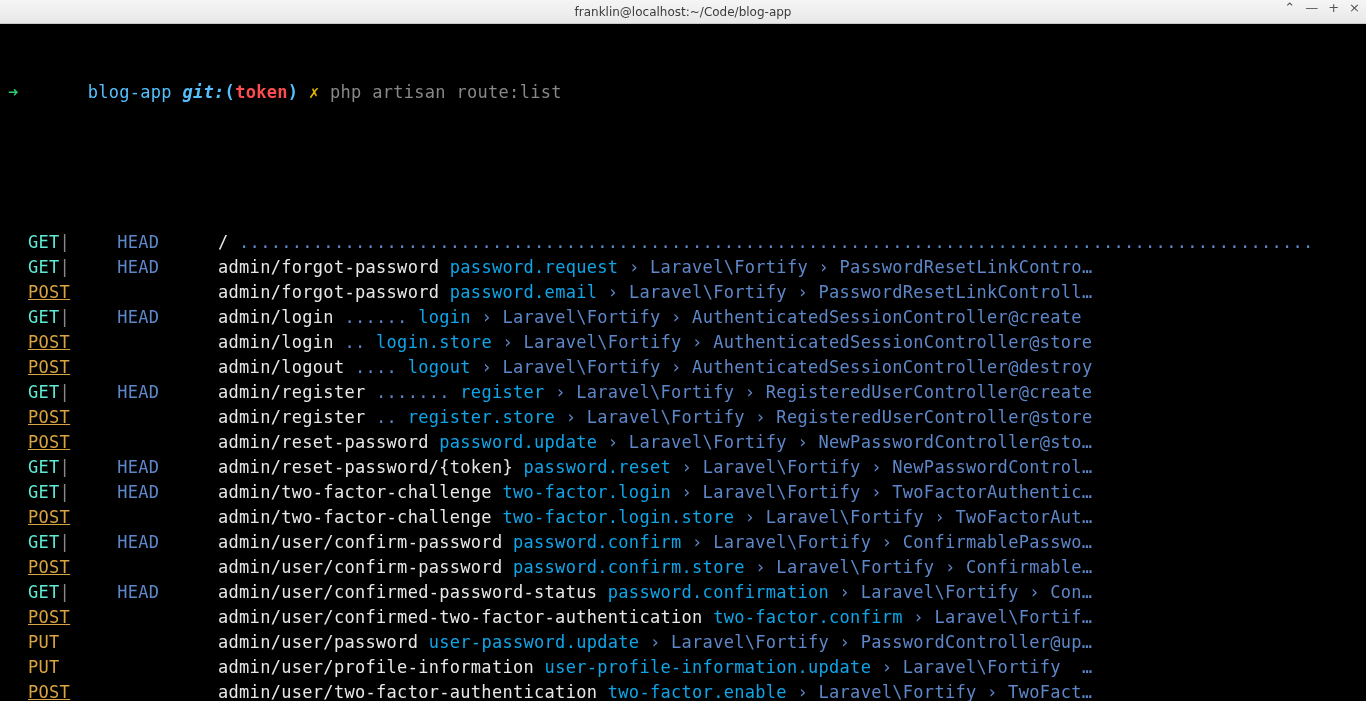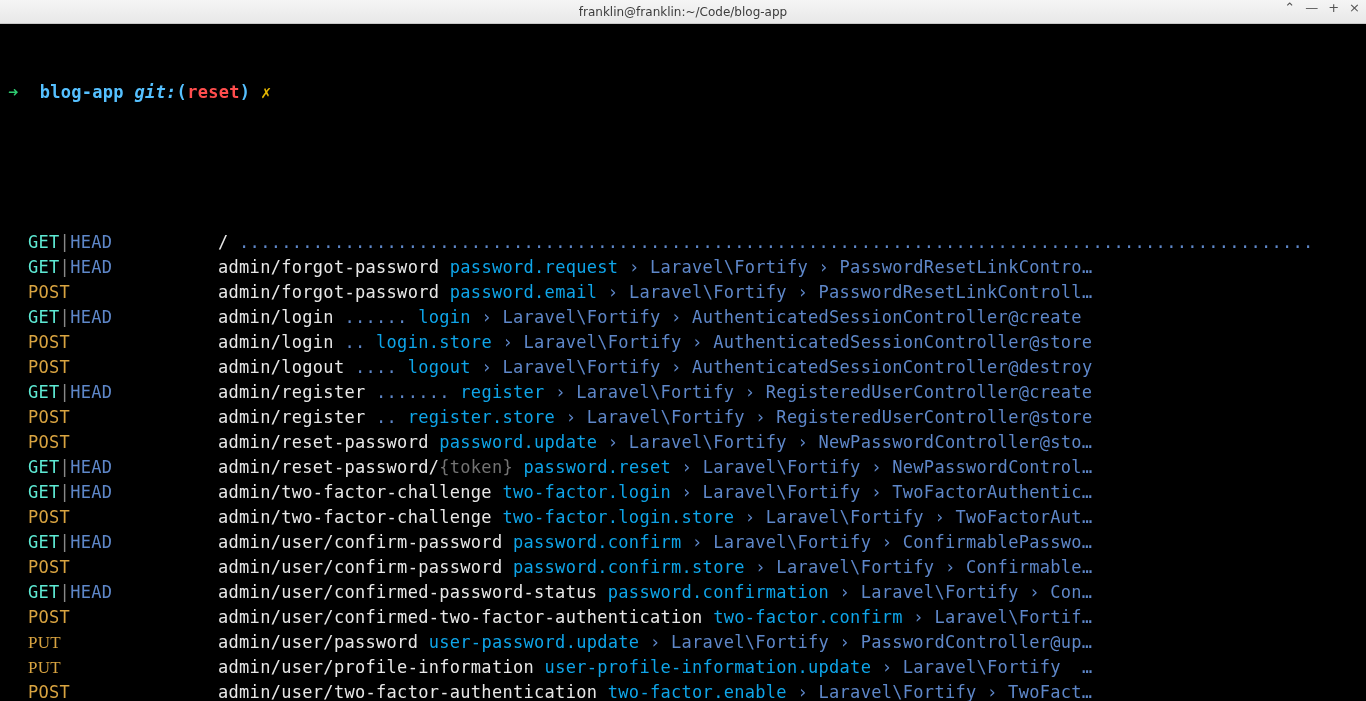--- a/index.html
+++ b/index.html
@@ -37,51 +37,51 @@
     color: #c0c0c0;
     height: calc(701px - 24px);
     padding: 6px 10px 0 8px;
     line-height: 25px;
     letter-spacing: 0.3px;
     white-space: pre;
     overflow: hidden;
   }
   .row { display: flex; }
   .prompt .arrow { color: #2ecc71; }
-  .prompt .dir   { color: #55c0ff; font-weight: bold; }
+  .prompt .dir   { color: #55c0ff; font-weight: normal; margin-left: 48px; }
   .prompt .git   { color: #55c0ff; font-weight: bold; font-style: italic; }
   .prompt .paren { color: #55c0ff; font-weight: bold; }
   .prompt .branch{ color: #ff4d4d; font-weight: bold; }
   .prompt .x     { color: #e6b800; font-weight: bold; }
   .prompt .cmd   { color: #888; }
   .method-col { width: 210px; padding-left: 20px; }
   .m-get    { color: #5eead4; }
-  .m-head   { color: #5e87c9; }
-  .m-post   { color: #d9a441; }
-  .m-put    { color: #d9a441; font-family: Liberation Serif, serif; }
+  .m-head   { color: #5e87c9; margin-left: 47px; }
+  .m-post   { color: #d9a441; text-decoration: underline; }
+  .m-put    { color: #d9a441; }
   .m-pipe   { color: #888; }
   .uri     { color: #e8e8e8; }
-  .token   { color: #737373; }
+  .token   { color: #e5e5e5; }
   .dots    { color: #5e87c9; }
   .rname   { color: #0ea5e9; }
   .ctrl    { color: #5e87c9; margin-top: 12px; }
   .blank   { height: 25px; }
 </style>
 </head>
 <body>
 
 <div class="titlebar">
-  <span>franklin@franklin:~/Code/blog-app</span>
+  <span>franklin@localhost:~/Code/blog-app</span>
   <div class="wbtns">
     <span>⌃</span>
     <span>—</span>
     <span>+</span>
     <span>×</span>
   </div>
 </div>
 
 <div class="term">
   <div class="row prompt">
-    <span class="arrow">➜</span><span>  </span><span class="dir">blog-app</span><span> </span><span class="git">git:</span><span class="paren">(</span><span class="branch">reset</span><span class="paren">)</span><span> </span><span class="x">✗</span><span> </span>
+    <span class="arrow">➜</span><span>  </span><span class="dir">blog-app</span><span> </span><span class="git">git:</span><span class="paren">(</span><span class="branch">token</span><span class="paren">)</span><span> </span><span class="x">✗</span><span> </span><span class="cmd">php artisan route:list</span>
   </div>
   <div class="blank"></div>
   <div id="route-rows"><div class="row"><span class="method-col"><span class="m-get">GET</span><span class="m-pipe">|</span><span class="m-head">HEAD</span></span><span><span class="uri">/</span><span class="dots"> ...................................................................................................... </span></span></div><div class="row"><span class="method-col"><span class="m-get">GET</span><span class="m-pipe">|</span><span class="m-head">HEAD</span></span><span><span class="uri">admin/forgot-password </span><span class="rname">password.request</span><span class="ctrl"> › Laravel\Fortify › PasswordResetLinkContro…</span></span></div><div class="row"><span class="method-col"><span class="m-post">POST</span></span><span><span class="uri">admin/forgot-password </span><span class="rname">password.email</span><span class="ctrl"> › Laravel\Fortify › PasswordResetLinkControll…</span></span></div><div class="row"><span class="method-col"><span class="m-get">GET</span><span class="m-pipe">|</span><span class="m-head">HEAD</span></span><span><span class="uri">admin/login </span><span class="dots">...... </span><span class="rname">login</span><span class="ctrl"> › Laravel\Fortify › AuthenticatedSessionController@create</span></span></div><div class="row"><span class="method-col"><span class="m-post">POST</span></span><span><span class="uri">admin/login </span><span class="dots">.. </span><span class="rname">login.store</span><span class="ctrl"> › Laravel\Fortify › AuthenticatedSessionController@store</span></span></div><div class="row"><span class="method-col"><span class="m-post">POST</span></span><span><span class="uri">admin/logout </span><span class="dots">.... </span><span class="rname">logout</span><span class="ctrl"> › Laravel\Fortify › AuthenticatedSessionController@destroy</span></span></div><div class="row"><span class="method-col"><span class="m-get">GET</span><span class="m-pipe">|</span><span class="m-head">HEAD</span></span><span><span class="uri">admin/register </span><span class="dots">....... </span><span class="rname">register</span><span class="ctrl"> › Laravel\Fortify › RegisteredUserController@create</span></span></div><div class="row"><span class="method-col"><span class="m-post">POST</span></span><span><span class="uri">admin/register </span><span class="dots">.. </span><span class="rname">register.store</span><span class="ctrl"> › Laravel\Fortify › RegisteredUserController@store</span></span></div><div class="row"><span class="method-col"><span class="m-post">POST</span></span><span><span class="uri">admin/reset-password </span><span class="rname">password.update</span><span class="ctrl"> › Laravel\Fortify › NewPasswordController@sto…</span></span></div><div class="row"><span class="method-col"><span class="m-get">GET</span><span class="m-pipe">|</span><span class="m-head">HEAD</span></span><span><span class="uri">admin/reset-password/</span><span class="token">{token}</span><span class="dots"> </span><span class="rname">password.reset</span><span class="ctrl"> › Laravel\Fortify › NewPasswordControl…</span></span></div><div class="row"><span class="method-col"><span class="m-get">GET</span><span class="m-pipe">|</span><span class="m-head">HEAD</span></span><span><span class="uri">admin/two-factor-challenge </span><span class="rname">two-factor.login</span><span class="ctrl"> › Laravel\Fortify › TwoFactorAuthentic…</span></span></div><div class="row"><span class="method-col"><span class="m-post">POST</span></span><span><span class="uri">admin/two-factor-challenge </span><span class="rname">two-factor.login.store</span><span class="ctrl"> › Laravel\Fortify › TwoFactorAut…</span></span></div><div class="row"><span class="method-col"><span class="m-get">GET</span><span class="m-pipe">|</span><span class="m-head">HEAD</span></span><span><span class="uri">admin/user/confirm-password </span><span class="rname">password.confirm</span><span class="ctrl"> › Laravel\Fortify › ConfirmablePasswo…</span></span></div><div class="row"><span class="method-col"><span class="m-post">POST</span></span><span><span class="uri">admin/user/confirm-password </span><span class="rname">password.confirm.store</span><span class="ctrl"> › Laravel\Fortify › Confirmable…</span></span></div><div class="row"><span class="method-col"><span class="m-get">GET</span><span class="m-pipe">|</span><span class="m-head">HEAD</span></span><span><span class="uri">admin/user/confirmed-password-status </span><span class="rname">password.confirmation</span><span class="ctrl"> › Laravel\Fortify › Con…</span></span></div><div class="row"><span class="method-col"><span class="m-post">POST</span></span><span><span class="uri">admin/user/confirmed-two-factor-authentication </span><span class="rname">two-factor.confirm</span><span class="ctrl"> › Laravel\Fortif…</span></span></div><div class="row"><span class="method-col"><span class="m-put">PUT</span></span><span><span class="uri">admin/user/password </span><span class="rname">user-password.update</span><span class="ctrl"> › Laravel\Fortify › PasswordController@up…</span></span></div><div class="row"><span class="method-col"><span class="m-put">PUT</span></span><span><span class="uri">admin/user/profile-information </span><span class="rname">user-profile-information.update</span><span class="ctrl"> › Laravel\Fortify  …</span></span></div><div class="row"><span class="method-col"><span class="m-post">POST</span></span><span><span class="uri">admin/user/two-factor-authentication </span><span class="rname">two-factor.enable</span><span class="ctrl"> › Laravel\Fortify › TwoFact…</span></span></div></div>
 </div>
 
 </body></html>

